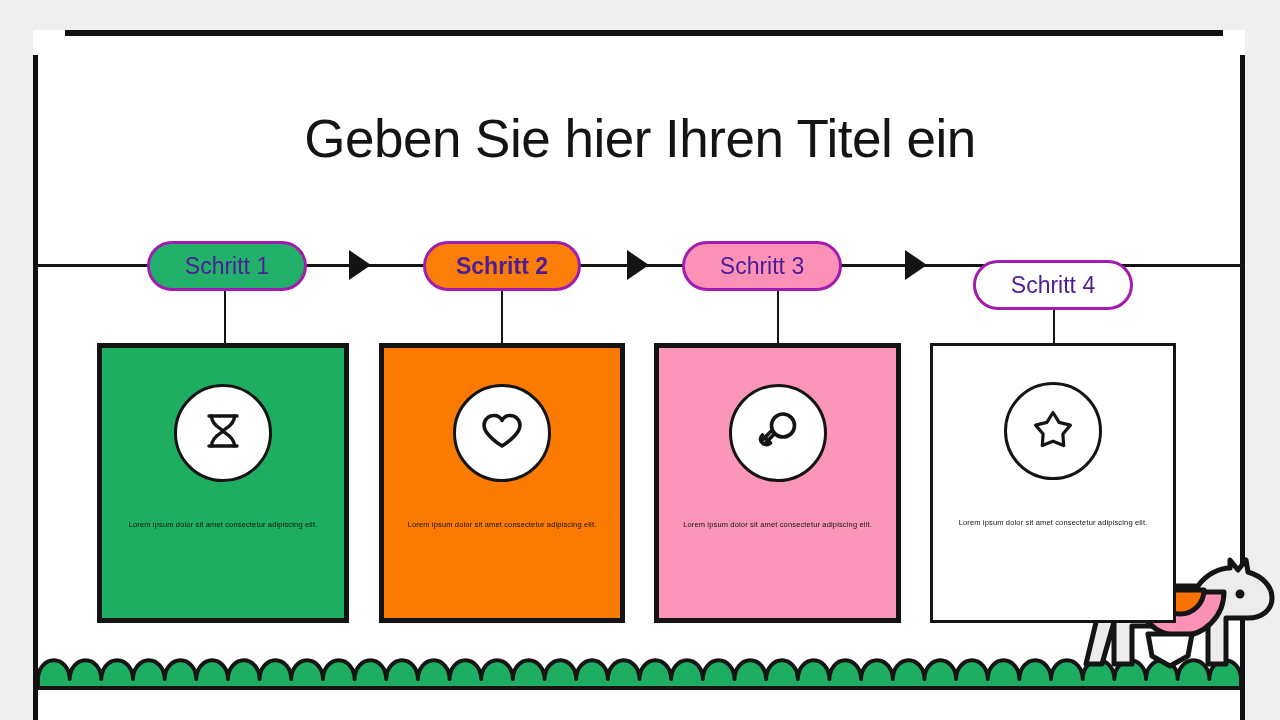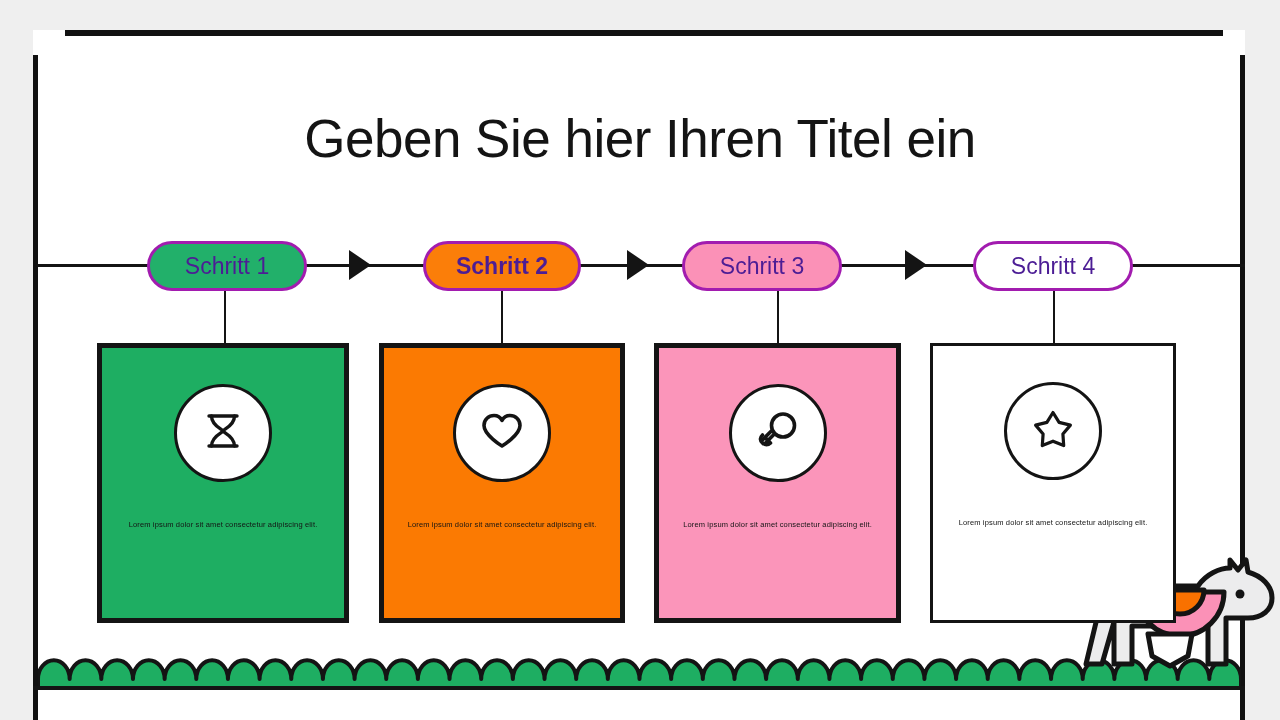--- a/index.html
+++ b/index.html
@@ -134,21 +134,21 @@
 
   <div class="pill" id="pill0" style="left: 147px; width: 160px; background: rgb(34, 176, 106);">
     <span>Schritt 1</span>
   </div>
   <div class="pill" id="pill1" style="left: 423px; width: 158px; background: rgb(251, 126, 9); font-weight: bold;">
     <span>Schritt 2</span>
   </div>
   <div class="pill" id="pill2" style="left: 682px; width: 160px; background: rgb(251, 145, 183);">
     <span>Schritt 3</span>
   </div>
-  <div class="pill" id="pill3" style="left: 973px; width: 160px; background: rgb(255, 255, 255);">
+  <div class="pill" id="pill3" style="left: 973px; width: 160px; background: rgb(255, 255, 255); margin-top: 19px;">
     <span>Schritt 4</span>
   </div>
 
   <div class="card" id="card0" style="left: 97px; width: 252px; border: 5px solid rgb(20, 20, 20); background: rgb(30, 174, 98);">
     <div class="circle">
       <span>
         <svg width="56" height="56" viewBox="0 0 56 56" fill="none" stroke="#141414" stroke-width="3.4" stroke-linecap="round" stroke-linejoin="round">
           <path d="M14 13 H42"></path>
           <path d="M14 43 H42"></path>
           <path d="M16.5 13 C16.5 23 28 26.5 28 28 C28 29.5 39.5 33 39.5 43"></path>

